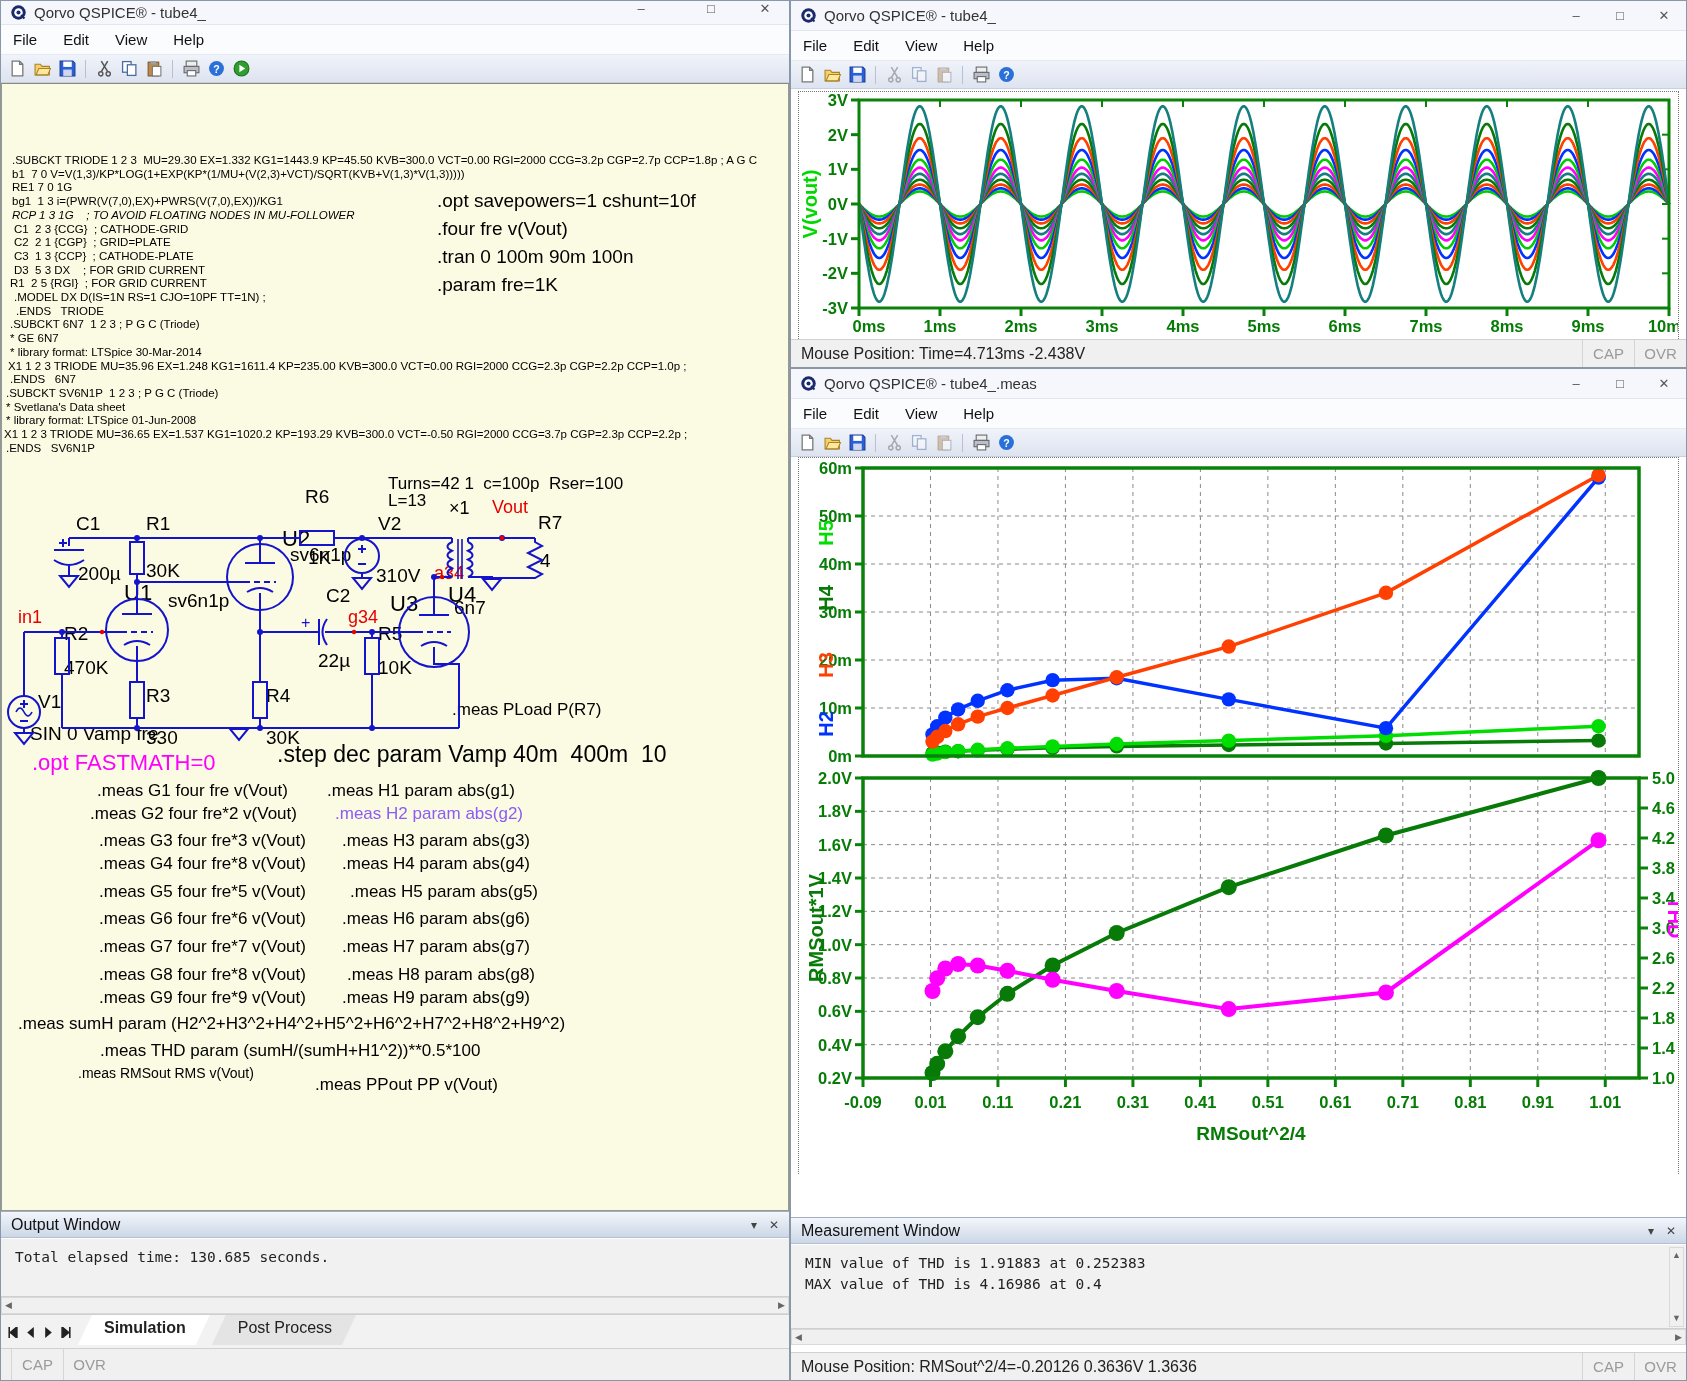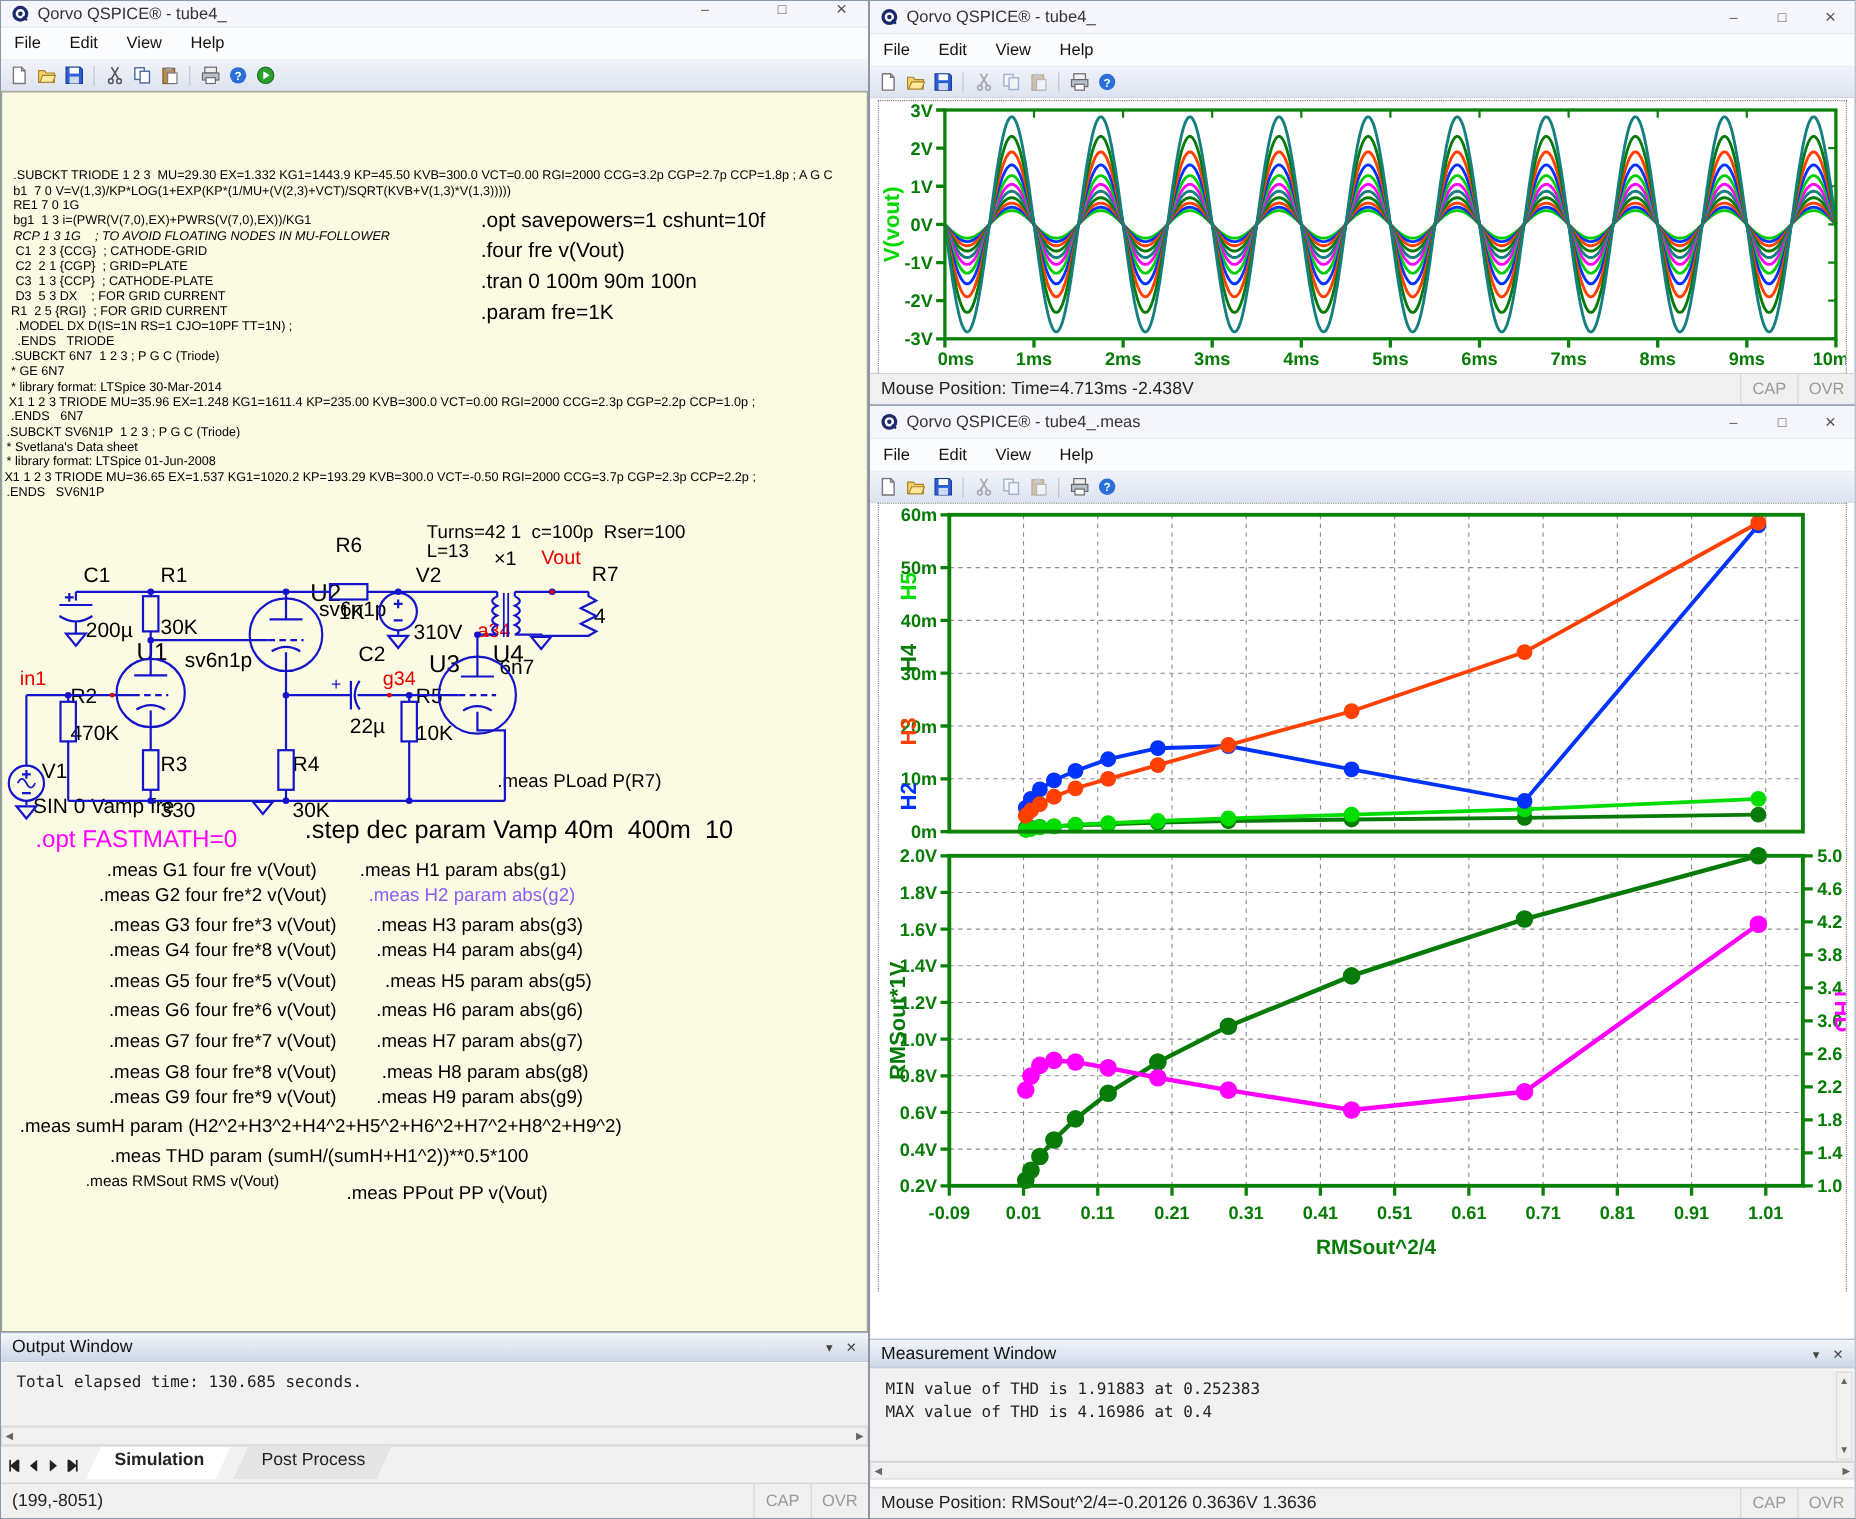--- a/index.html
+++ b/index.html
@@ -310,21 +310,20 @@
         <svg width="11" height="11" viewBox="0 0 10 10">
             <path d="M8,0 V10 M1,0 L7,5 L1,10 Z" stroke="#222" fill="#222" stroke-width="1.4"></path>
           </svg>
       </div>
       <div id="tabs-container" style="display:flex;height:100%;align-items:flex-start;">
           <div class="tab active">Simulation</div>
           <div class="tab">Post Process</div>
         </div>
     </div>
     <div class="statusbar" style="height:32px;">
-      <span class="sb-left">(199,-8051)</span>
       <span class="sb-cell">CAP</span>
       <span class="sb-cell">OVR</span>
     </div>
   </div>
 
   <div class="win" id="win-wave" style="left:790px;top:0;width:897px;height:368px;">
     <div class="titlebar">
       <svg class="qlogo" viewBox="0 0 20 20">
           <circle cx="10" cy="10" r="8.5" fill="#1b2a6b"></circle>
           <circle cx="10" cy="10" r="5" fill="#fff"></circle>

